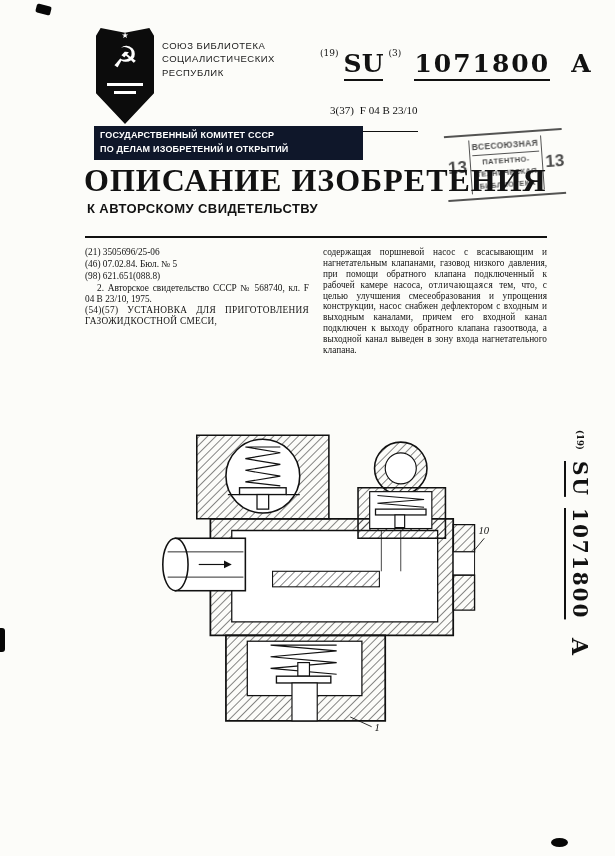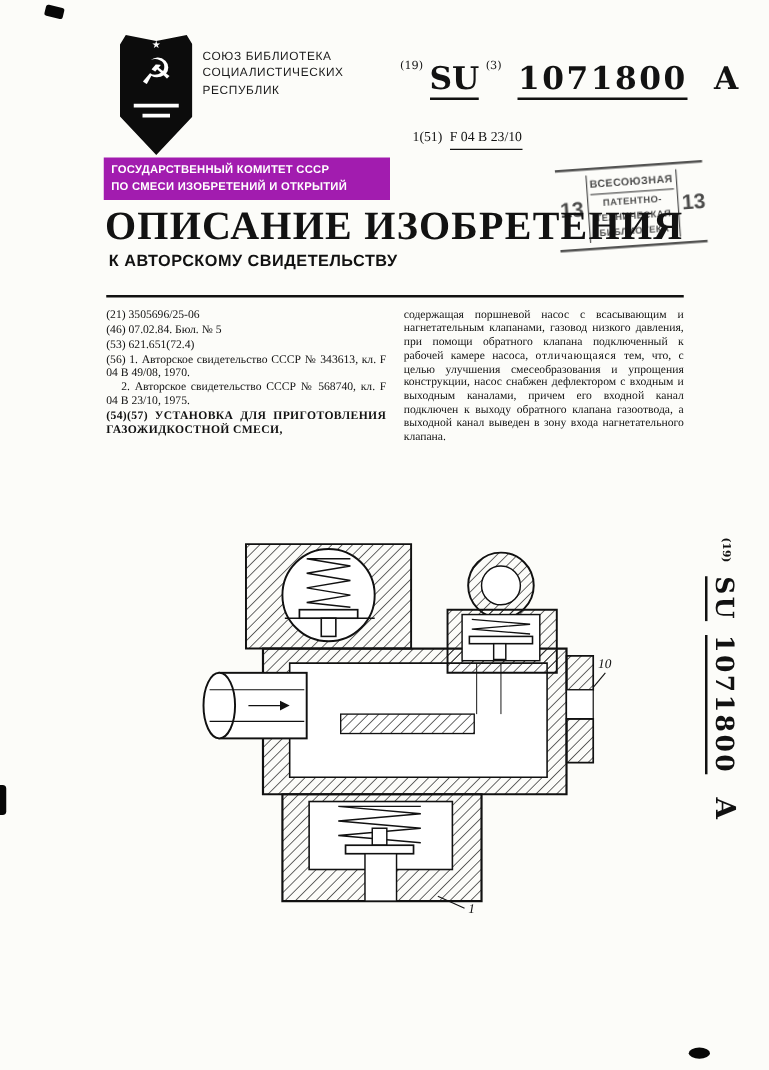--- a/index.html
+++ b/index.html
@@ -26,23 +26,23 @@
 
   
   .hdr-codes{position:absolute;left:320px;top:48px;white-space:nowrap;font-family:"DejaVu Serif",serif;}
   .code-small{font-size:9px;vertical-align:16px;}
   .code-big{font-size:25px;font-weight:bold;}
   .u2{border-bottom:2.5px solid #111;padding-bottom:1px;}
   .hdr-num{letter-spacing:2px;margin-left:8px;}
   .hdr-kind{margin-left:16px;}
 
   .ipc{position:absolute;left:330px;top:104px;font-size:11px;}
-  .ipc-code{border-bottom:1.5px solid #111;padding-bottom:3px;margin-left:6px;}
-
-  .committee{position:absolute;left:83px;top:126px;width:229px;background:#a21caf;color:#fff;
+  .ipc-code{border-bottom:1.5px solid #111;padding-bottom:15px;margin-left:6px;}
+
+  .committee{position:absolute;left:94px;top:126px;width:269px;background:#0f172a;color:#fff;
              font-family:"Liberation Sans",sans-serif;font-size:9px;font-weight:bold;
              letter-spacing:.2px;line-height:1.55;padding:3px 6px;box-sizing:border-box;}
 
   
   .stamp{position:absolute;left:446px;top:132px;width:114px;transform:rotate(-4deg);
          display:flex;align-items:center;gap:3px;border-top:2px solid #3c3c3c;border-bottom:2px solid #3c3c3c;
          padding:4px 2px;color:#333;opacity:.88;filter:blur(.2px);font-family:"Liberation Sans",sans-serif;}
   .stamp-num{font-size:17px;font-weight:bold;}
   .stamp-mid{flex:1;text-align:center;border-left:1.5px solid #3c3c3c;border-right:1.5px solid #3c3c3c;padding:1px 2px;}
   .stamp-line{font-size:7.5px;font-weight:bold;letter-spacing:.4px;line-height:1.6;}
@@ -53,21 +53,21 @@
   .doc-subtitle{position:absolute;left:87px;top:201px;font-family:"Liberation Sans",sans-serif;
                 font-size:13px;font-weight:bold;letter-spacing:.4px;}
   .rule{position:absolute;left:85px;top:236px;width:462px;border-top:2px solid #111;}
 
   
   .cols{position:absolute;left:85px;top:247px;width:462px;display:flex;gap:14px;
         font-size:9.3px;line-height:1.17;text-align:justify;}
   .col{width:224px;}
   .col p{margin:0 0 1px 0;}
   .entry.indented{text-indent:12px;}
-  .entry.bold{font-weight:bold;letter-spacing:.3px;margin-top:1px;}
+  .entry.bold{font-weight:normal;letter-spacing:.3px;margin-top:1px;}
   .em{letter-spacing:.6px;}
 
   
   .figure{position:absolute;left:156px;top:427px;width:338px;height:308px;}
   .figure svg{width:100%;height:100%;}
   .fig-label{font-family:"Liberation Serif",serif;font-style:italic;font-size:11px;fill:#111;}
 
   
   .side-label{position:absolute;left:556px;top:430px;width:48px;display:flex;flex-direction:column;
               align-items:center;row-gap:11px;font-family:"DejaVu Serif",serif;font-weight:bold;color:#111;}
@@ -101,26 +101,26 @@
 
   <div class="hdr-codes">
     <span class="code-small">(19)</span>
     <span class="code-big u2">SU</span>
     <span class="code-small">(3)</span>
     <span class="code-big u2 hdr-num">1071800</span>
     <span class="code-big hdr-kind">A</span>
   </div>
 
   <div class="ipc">
-    <span>1(51)</span><span class="ipc-code">F 04 B 23/10</span>
+    <span>3(37)</span><span class="ipc-code">F 04 B 23/10</span>
   </div>
 
   <div class="committee">
     <div>ГОСУДАРСТВЕННЫЙ КОМИТЕТ СССР</div>
-    <div>ПО СМЕСИ ИЗОБРЕТЕНИЙ И ОТКРЫТИЙ</div>
+    <div>ПО ДЕЛАМ ИЗОБРЕТЕНИЙ И ОТКРЫТИЙ</div>
   </div>
 
   <div class="stamp">
     <div class="stamp-num">13</div>
     <div class="stamp-mid">
       <div class="stamp-line stamp-line-0">ВСЕСОЮЗНАЯ</div>
       <div class="stamp-line">ПАТЕНТНО-</div>
       <div class="stamp-line">ТЕХНИЧЕСКАЯ</div>
       <div class="stamp-line">БИБЛИОТЕКА</div>
     </div>
@@ -128,22 +128,21 @@
   </div>
 
   <div class="doc-title">ОПИСАНИЕ ИЗОБРЕТЕНИЯ</div>
   <div class="doc-subtitle">К АВТОРСКОМУ СВИДЕТЕЛЬСТВУ</div>
   <div class="rule"></div>
 
   <div class="cols">
     <div class="col">
       <p class="entry">(21) 3505696/25-06</p>
       <p class="entry">(46) 07.02.84. Бюл. № 5</p>
-      <p class="entry">(53) 621.651(72.4)</p>
-      <p class="entry">(56) 1. Авторское свидетельство СССР № 343613, кл. F 04 B 49/08, 1970.</p>
+      <p class="entry">(98) 621.651(088.8)</p>
       <p class="entry indented">2. Авторское свидетельство СССР № 568740, кл. F 04 B 23/10, 1975.</p>
       <p class="entry bold">(54)(57) УСТАНОВКА ДЛЯ ПРИГОТОВЛЕНИЯ ГАЗОЖИДКОСТНОЙ СМЕСИ,</p>
     </div>
     <div class="col">
       <p><span>содержащая поршневой насос с всасывающим и нагнетательным клапанами, газовод низкого давления, при помощи обратного клапана подключенный к рабочей камере насоса, </span><span class="em">отличающаяся</span><span> тем, что, с целью улучшения смесеобразования и упрощения конструкции, насос снабжен дефлектором с входным и выходным каналами, причем его входной канал подключен к выходу обратного клапана газоотвода, а выходной канал выведен в зону входа нагнетательного клапана.</span></p>
     </div>
   </div>
 
   <div class="figure">
     <svg viewBox="0 0 348 312">

